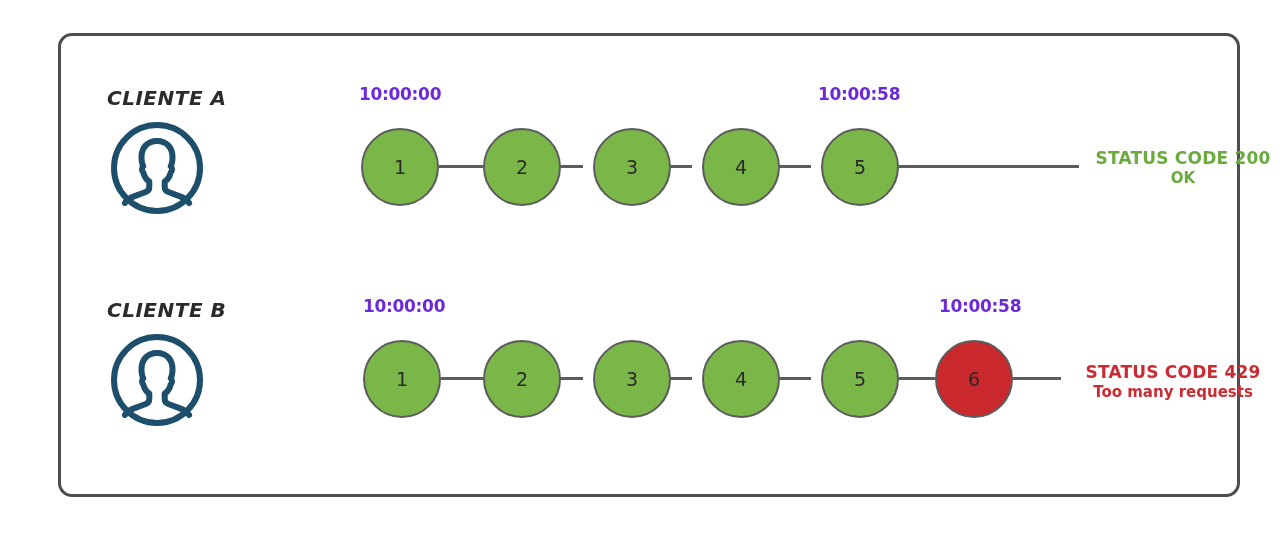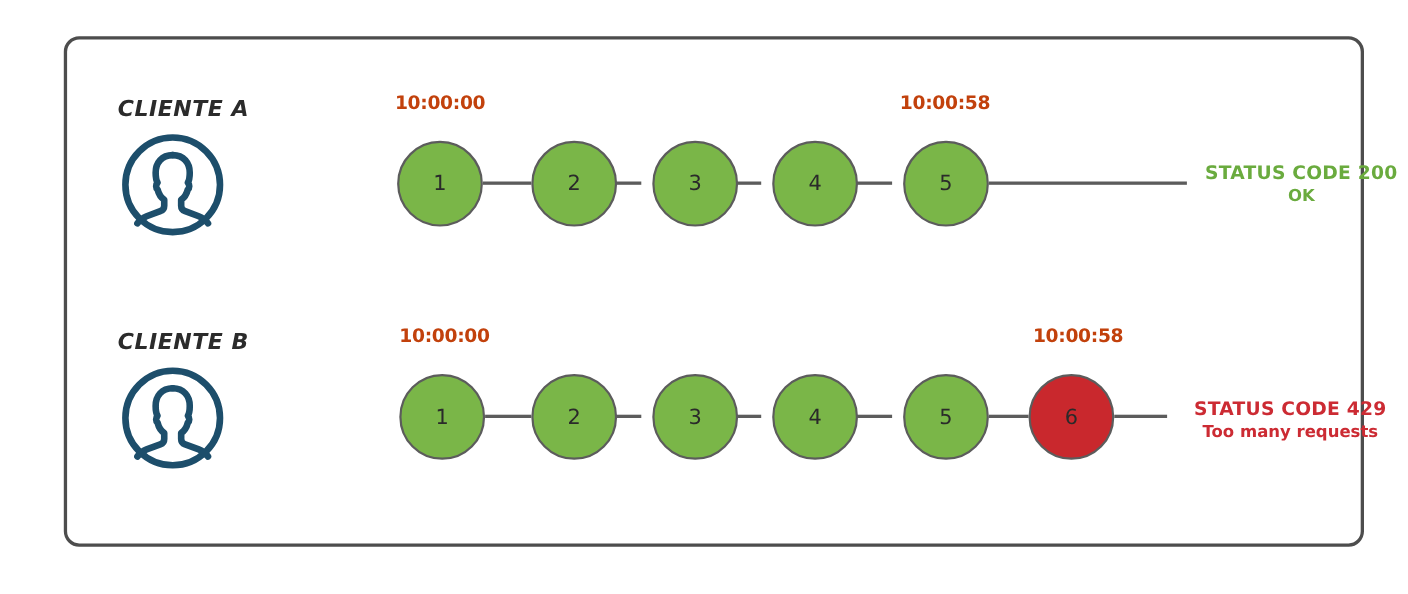--- a/index.html
+++ b/index.html
@@ -68,21 +68,21 @@
     left: 240px;
     top: 0;
     height: 200px;
   }
   .ts {
     position: absolute;
     top: 26px;
     font-family: "DejaVu Sans", sans-serif;
     font-size: 17px;
     font-weight: bold;
-    color: #c2410c;
+    color: #6d28d9;
     white-space: nowrap;
     letter-spacing: -0.3px;
   }
   .chain {
     position: absolute;
     top: 62px;
     left: 0;
     height: 96px;
   }
   .node {

